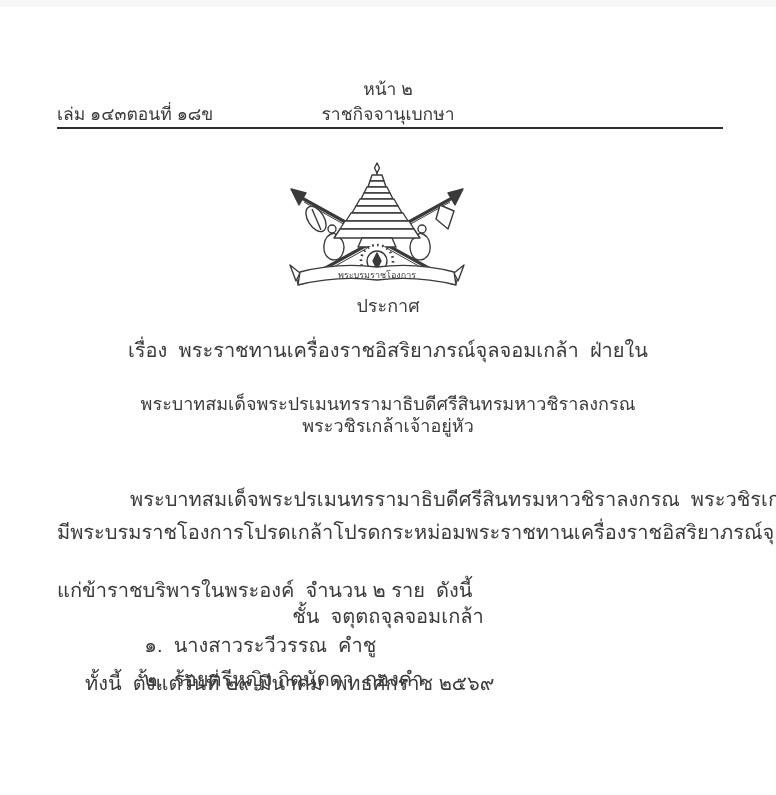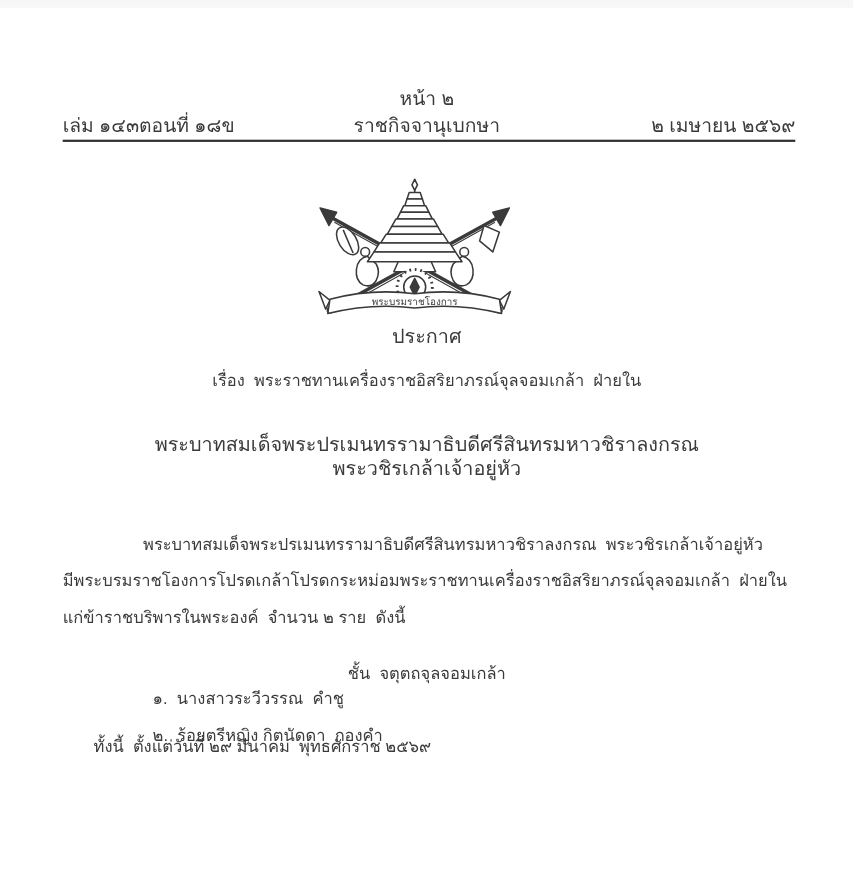--- a/index.html
+++ b/index.html
@@ -8,21 +8,21 @@
     width: 776px;
     height: 691px;
     background: #ffffff;
     font-family: "Liberation Sans", sans-serif;
     color: #3b3b3b;
     overflow: hidden;
   }
   .t { position: absolute; white-space: pre; }
   .center { left: 0; width: 776px; text-align: center; }
   .sz-sm   { font-size: 17.5px; line-height: 1.2; }
-  .sz-body { font-size: 15px;  line-height: 1.2; }
+  .sz-body { font-size: 20px;  line-height: 1.2; }
   .sz-big  { font-size: 18px;  line-height: 1.2; }
   .top-strip {
     position: absolute; left: 0; top: 0; width: 776px; height: 7px;
     background: #f7f7f7;
   }
   .header-left {
     position: absolute; left: 57px; top: 104px;
     display: flex; 
   }
   .header-date { position: absolute; right: 53px; top: 104px; }
@@ -44,21 +44,20 @@
   <div class="top-strip"></div>
 
   <div class="t center sz-sm" style="top:79px;">หน้า ๒</div>
 
   <div class="header-left sz-sm">
     <span class="t" style="position:static;">เล่ม ๑๔๓</span>
     <span class="t" style="position:static;">ตอนที่ ๑๘</span>
     <span class="t" style="position:static;">ข</span>
   </div>
   <div class="t center sz-sm" style="top:104px;">ราชกิจจานุเบกษา</div>
-  <div class="t header-date sz-sm">๒ เมษายน ๒๕๖๙</div>
 
   <div class="rule"></div>
 
   <div class="emblem">
     <svg width="178" height="140" viewBox="0 0 178 140" fill="none" stroke="#3a3a3a" stroke-width="1.4" stroke-linejoin="round">
 
       <g>
         <line x1="12" y1="36" x2="166" y2="121" stroke-width="3.2"></line>
         <line x1="166" y1="36" x2="12" y2="121" stroke-width="3.2"></line>
         <line x1="16" y1="41" x2="163" y2="123" stroke-width="1"></line>
@@ -116,21 +115,21 @@
   </div>
 
   <div class="t center sz-big" style="top:296px;">ประกาศ</div>
   <div class="t center sz-body" style="top:338px;">เรื่อง  พระราชทานเครื่องราชอิสริยาภรณ์จุลจอมเกล้า  ฝ่ายใน</div>
 
   <div class="t center sz-big" style="top:394px;">พระบาทสมเด็จพระปรเมนทรรามาธิบดีศรีสินทรมหาวชิราลงกรณ</div>
   <div class="t center sz-big" style="top:416px;">พระวชิรเกล้าเจ้าอยู่หัว</div>
 
   <div class="t sz-body" style="left:130px; top:487px;">พระบาทสมเด็จพระปรเมนทรรามาธิบดีศรีสินทรมหาวชิราลงกรณ  พระวชิรเกล้าเจ้าอยู่หัว</div>
   <div class="t sz-body" style="left:57px; top:520px;">มีพระบรมราชโองการโปรดเกล้าโปรดกระหม่อมพระราชทานเครื่องราชอิสริยาภรณ์จุลจอมเกล้า  ฝ่ายใน</div>
-  <div class="t sz-body" style="left:57px; top:553px;">แก่ข้าราชบริพารในพระองค์  จำนวน ๒ ราย  ดังนี้</div>
+  <div class="t sz-body" style="left:57px; top:578px;">แก่ข้าราชบริพารในพระองค์  จำนวน ๒ ราย  ดังนี้</div>
 
   <div class="t center sz-body" style="top:575px;margin-top:29px;">ชั้น  จตุตถจุลจอมเกล้า</div>
 
   <div class="t sz-body" style="left:122px; top:609px;">
     <span>๑.</span><span>  </span><span>นางสาวระวีวรรณ  คำชู</span>
   </div>
   <div class="t sz-body" style="left:122px; top:643px;">
     <span>๒.</span><span>  </span><span>ร้อยตรีหญิง กิตนัดดา  กองคำ</span>
   </div>
 

